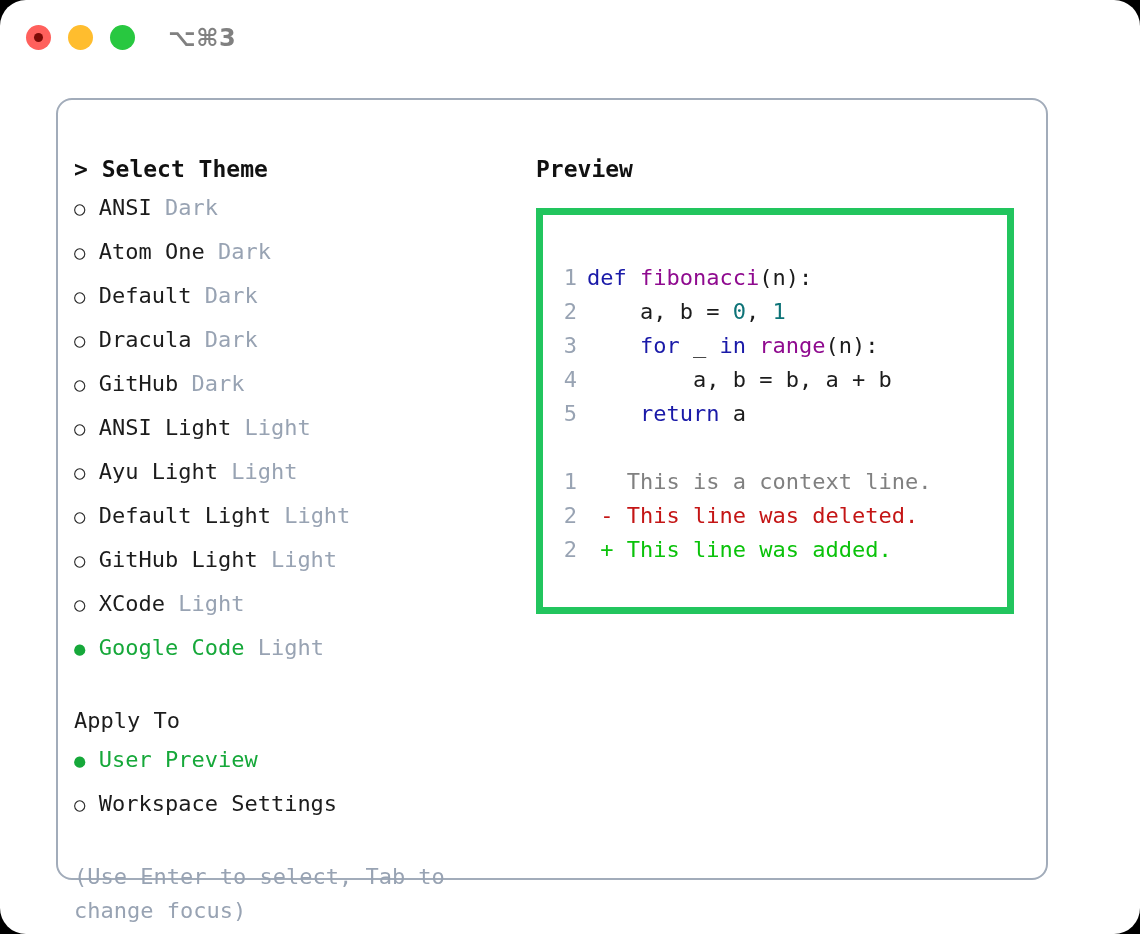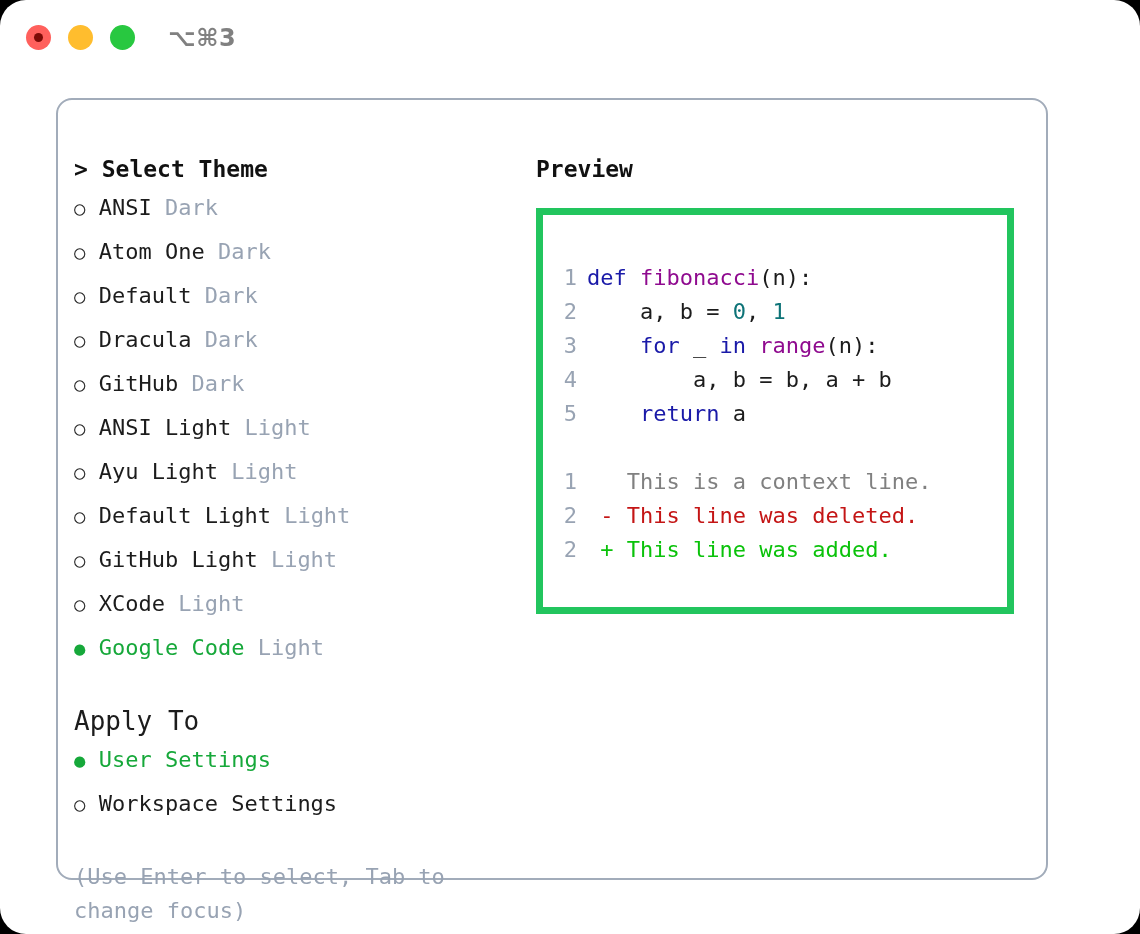--- a/index.html
+++ b/index.html
@@ -123,21 +123,21 @@
     color: #16a83a;
     font-size: 19px;
   }
   .opt-label { color: #1c1c1c; }
   .opt-row.selected .opt-label { color: #16a83a; }
   .opt-tag   { color: #98a3b3; }
 
   .group-gap { height: 34px; }
 
   .group-heading {
-    font-size: 26px;
+    font-size: 22px;
     line-height: 34px;
     color: #1c1c1c;
     white-space: pre;
   }
 
   .hint {
     margin-top: 34px;
     font-size: 22px;
     line-height: 34px;
     color: #98a3b3;
@@ -223,21 +223,21 @@
             <div class="opt-row"><span class="marker">○</span><span class="opt-label"> GitHub Light</span><span class="opt-tag"> Light</span></div>
             <div class="opt-row"><span class="marker">○</span><span class="opt-label"> XCode</span><span class="opt-tag"> Light</span></div>
             <div class="opt-row selected"><span class="marker on">●</span><span class="opt-label"> Google Code</span><span class="opt-tag"> Light</span></div>
           </div>
 
         <div class="group-gap"></div>
 
         <div class="group-heading">Apply To</div>
 
         <div id="apply-list">
-            <div class="opt-row selected"><span class="marker on">●</span><span class="opt-label"> User Settings</span></div>
+            <div class="opt-row selected"><span class="marker on">●</span><span class="opt-label"> User Preview</span></div>
             <div class="opt-row"><span class="marker">○</span><span class="opt-label"> Workspace Settings</span></div>
           </div>
 
         <div class="hint">(Use Enter to select, Tab to change focus)</div>
       </div>
 
       <div class="right-col">
         <div class="preview-heading">Preview</div>
 
         <div class="preview-box">

